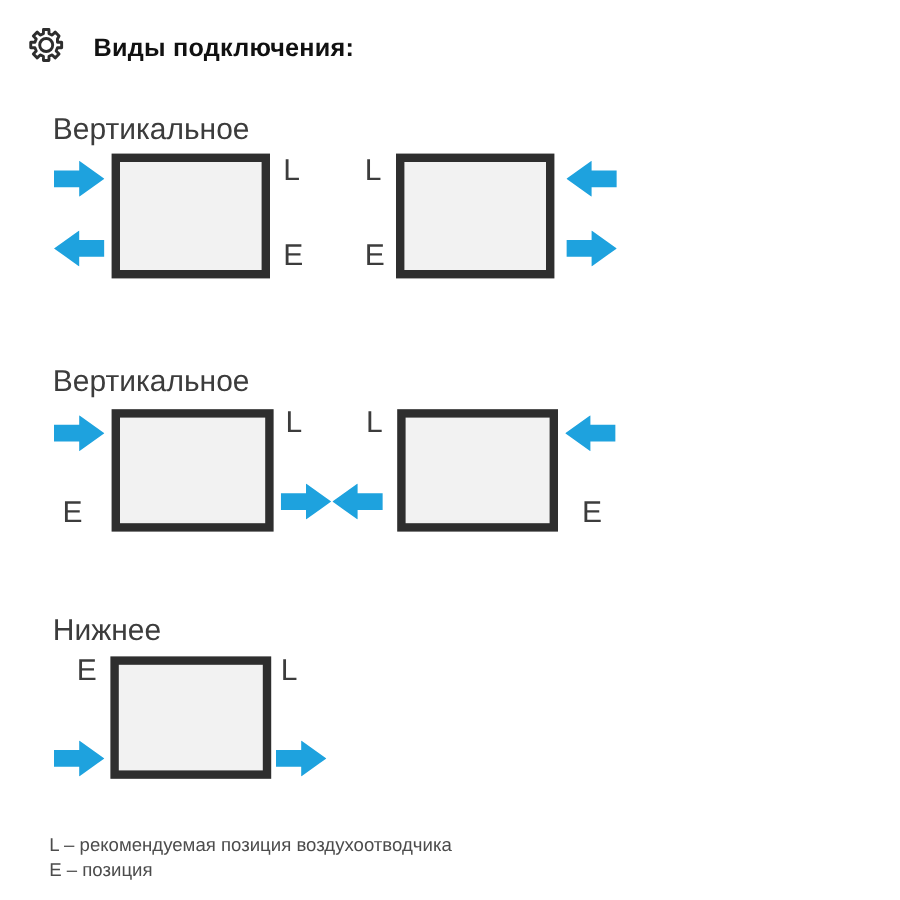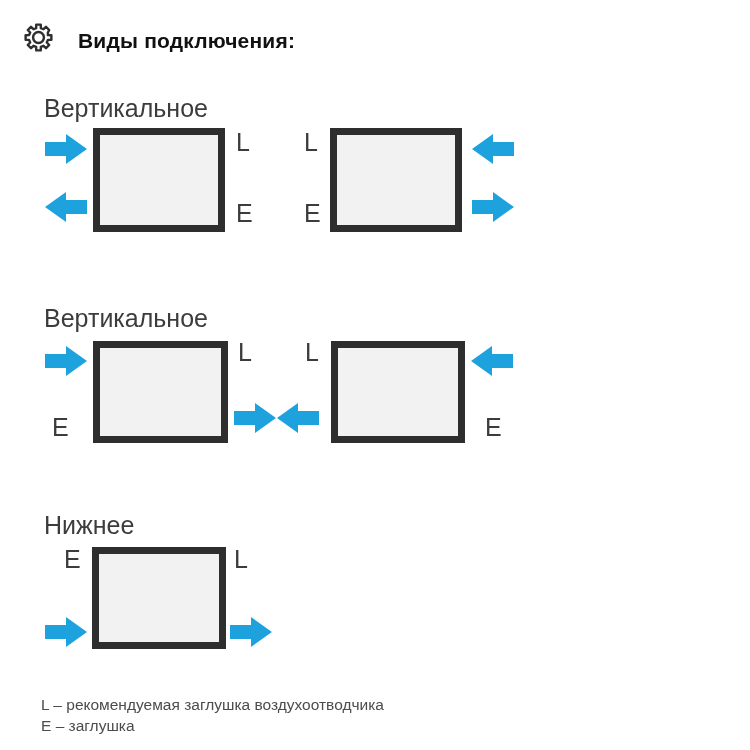--- a/index.html
+++ b/index.html
@@ -99,17 +99,17 @@
   <div class="pl" style="left:64px;top:547px;">E</div>
   <div class="pl" style="left:234px;top:547px;">L</div>
   <svg class="arrow" style="left:45px;top:617px;" viewBox="0 0 42 30">
       <polygon points="0,8 21,8 21,0 42,15 21,30 21,22 0,22"></polygon>
     </svg>
   <svg class="arrow" style="left:230px;top:617px;" viewBox="0 0 42 30">
       <polygon points="0,8 21,8 21,0 42,15 21,30 21,22 0,22"></polygon>
     </svg>
 
   <div class="legend">
-    <div>L – рекомендуемая заглушка воздухоотводчика</div>
-    <div>E – заглушка</div>
+    <div>L – рекомендуемая позиция воздухоотводчика</div>
+    <div>E – позиция</div>
   </div>
 
 </div>
 
 </body></html>

